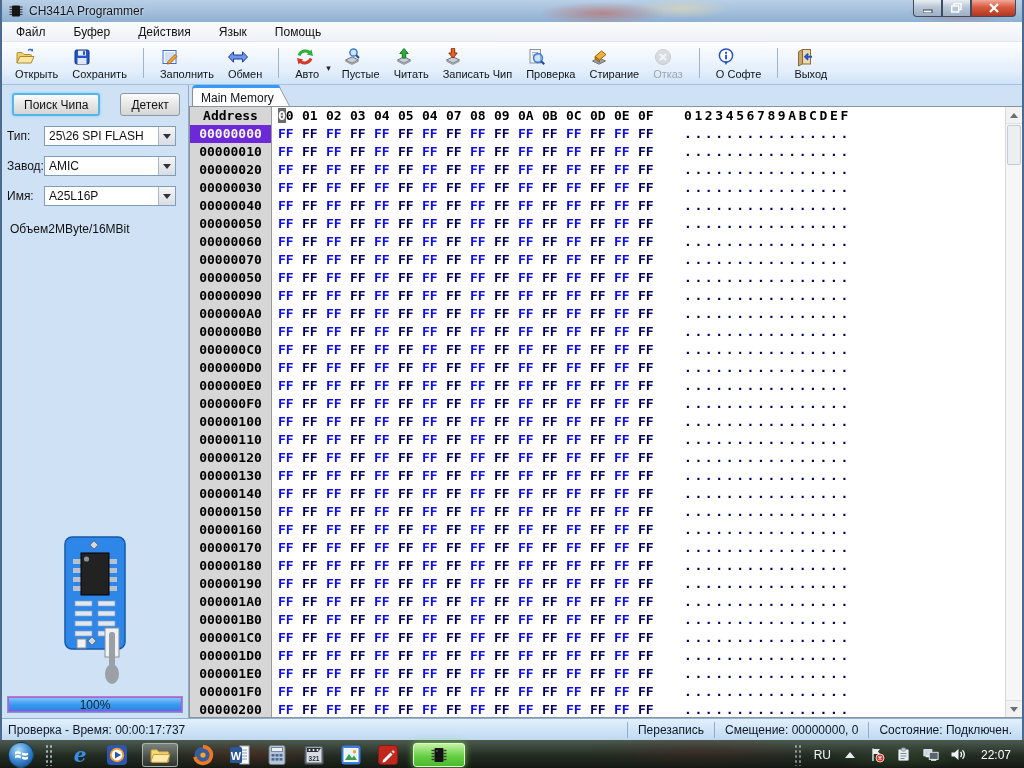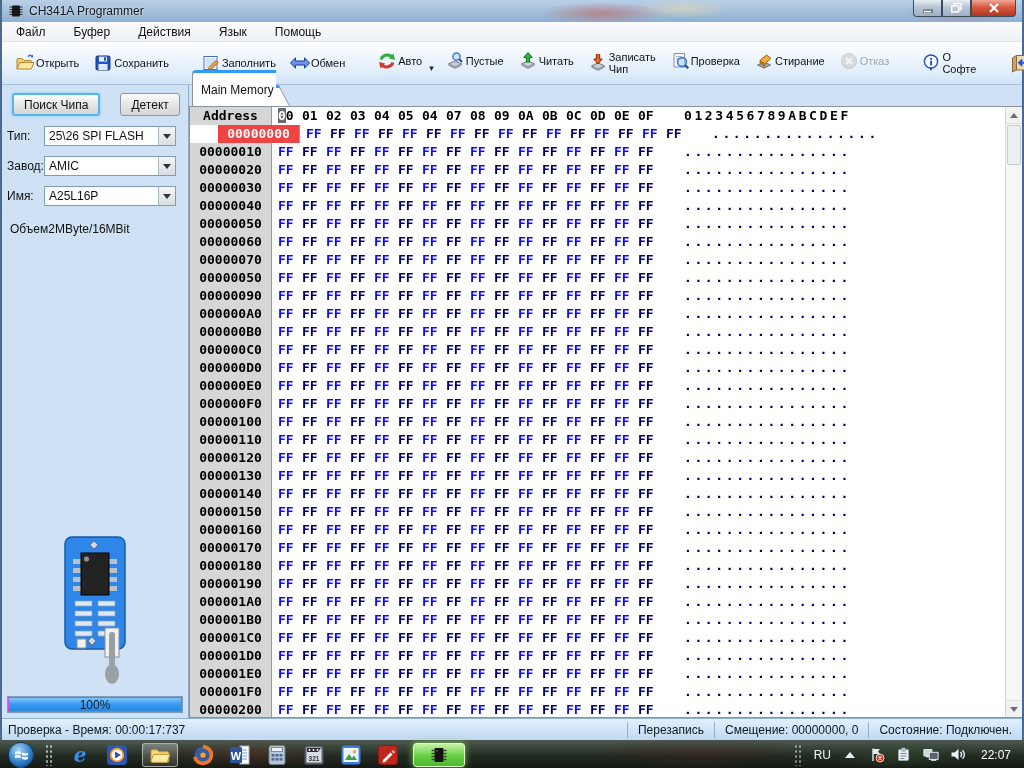--- a/index.html
+++ b/index.html
@@ -30,21 +30,21 @@
   
   .menubar { height:20px; background:linear-gradient(#fafbfc,#eef2f7); display:flex; align-items:center;
     padding-left:14px; border-bottom:1px solid #e0e6ee; }
   .menu-item { font-size:12px; color:#111; padding:2px 14px 2px 0; margin-right:14px; cursor:default; }
 
   
   .toolbar { height:43px; background:linear-gradient(#fdfeff,#e2eefb 70%,#cfe3f7);
     border-bottom:1px solid #a8c0da; display:flex; align-items:center; padding-left:6px; }
   .tb-group { display:flex; align-items:flex-start; }
   .tb-sep { width:1px; height:30px; background:#9fb4ca; margin:0 9px; }
-  .tb-btn { display:flex; flex-direction:row; align-items:center; gap:1px; padding:2px 7px; font-size:11px; color:#101418; }
+  .tb-btn { display:flex; flex-direction:column; align-items:flex-start; gap:1px; padding:2px 7px; font-size:11px; color:#101418; }
   .tb-btn .ticon { width:20px; height:20px; }
   .tb-btn.disabled { color:#9aa6b2; }
   .tb-btn.disabled .ticon { opacity:.45; filter:grayscale(1); }
   .dd-arrow { align-self:center; font-size:9px; color:#20262c; padding:10px 4px 0 0; }
 
   
   .main { position:absolute; top:85px; bottom:22px; left:0; right:0; display:flex; }
 
   
   .left-panel { width:187px; background:#cfe1f5; border-right:1px solid #93abc4; position:relative; font-size:12px; }
@@ -62,29 +62,29 @@
   .arrow-down { width:0; height:0; border-left:4px solid transparent; border-right:4px solid transparent; border-top:5px solid #333; }
   .lp-size { margin:16px 0 0 8px; color:#111; }
   .chip-graphic { position:absolute; left:50%; transform:translateX(-50%); bottom:30px; }
   .lp-progress { position:absolute; left:5px; right:5px; bottom:5px; height:17px; border:1px solid #7f9db9; background:#d946ef; padding:1px; }
   .lp-progress .fill { height:100%; width:100%; background:linear-gradient(#7fc4fb,#399af0 50%,#2b86dd); position:relative; }
   .lp-progress .ptext { position:absolute; inset:0; display:flex; align-items:center; justify-content:center; font-size:12px; color:#102030; }
 
   
   .right-area { flex:1; display:flex; flex-direction:column; background:#cfe1f5; }
   .tabstrip { height:21px; display:flex; padding-left:3px; align-items:flex-end; }
-  .tab { position:relative; height:36px; background:#fff; border-top:3px solid #3399ff; border-left:1px solid #8a929a;
+  .tab { position:relative; height:21px; background:#fff; border-top:3px solid #3399ff; border-left:1px solid #8a929a;
     border-radius:4px 0 0 0; padding:1px 2px 0 8px; font-size:12px; color:#111; display:flex; align-items:center; z-index:2; }
   .tab-slant { width:16px; height:21px; background:#fff; border-top:3px solid #3399ff; border-right:1px solid #8a929a;
     transform:skewX(28deg); transform-origin:bottom left; margin-left:-2px; z-index:1; }
   .hex-panel { flex:1; background:#fff; border:1px solid #8a929a; border-right:none; display:flex; overflow:hidden; }
   .hex-grid { flex:1; overflow:hidden; font-family:"DejaVu Sans Mono", monospace; font-weight:bold; font-size:13px; }
   .hex-row { display:flex; height:18px; line-height:18px; white-space:nowrap; }
   .cell-addr { width:82px; flex:0 0 82px; text-align:center; background:#d6d6d6; border-right:1px solid #9a9a9a; color:#000; }
-  .hex-row.selected .cell-addr { background:#ef4444; color:#f6f6f6;margin-left:28px; }
+  .hex-row.selected .cell-addr { background:#6d28d9; color:#f6f6f6; }
   .bytes { display:flex; margin-left:6px; }
   .byte { width:24px; }
   .byte.ev { color:#0d0df0; }
   .byte.od { color:#000066; }
   .hex-row.hdr .byte { color:#000; }
   .ascii { margin-left:22px; letter-spacing:2.6px; color:#000066; }
   .hex-row.hdr { background:#fff; }
   .hex-row.hdr .ascii { color:#000; }
   .cur0 { background:#6b6b6b; color:#fff; }
 

